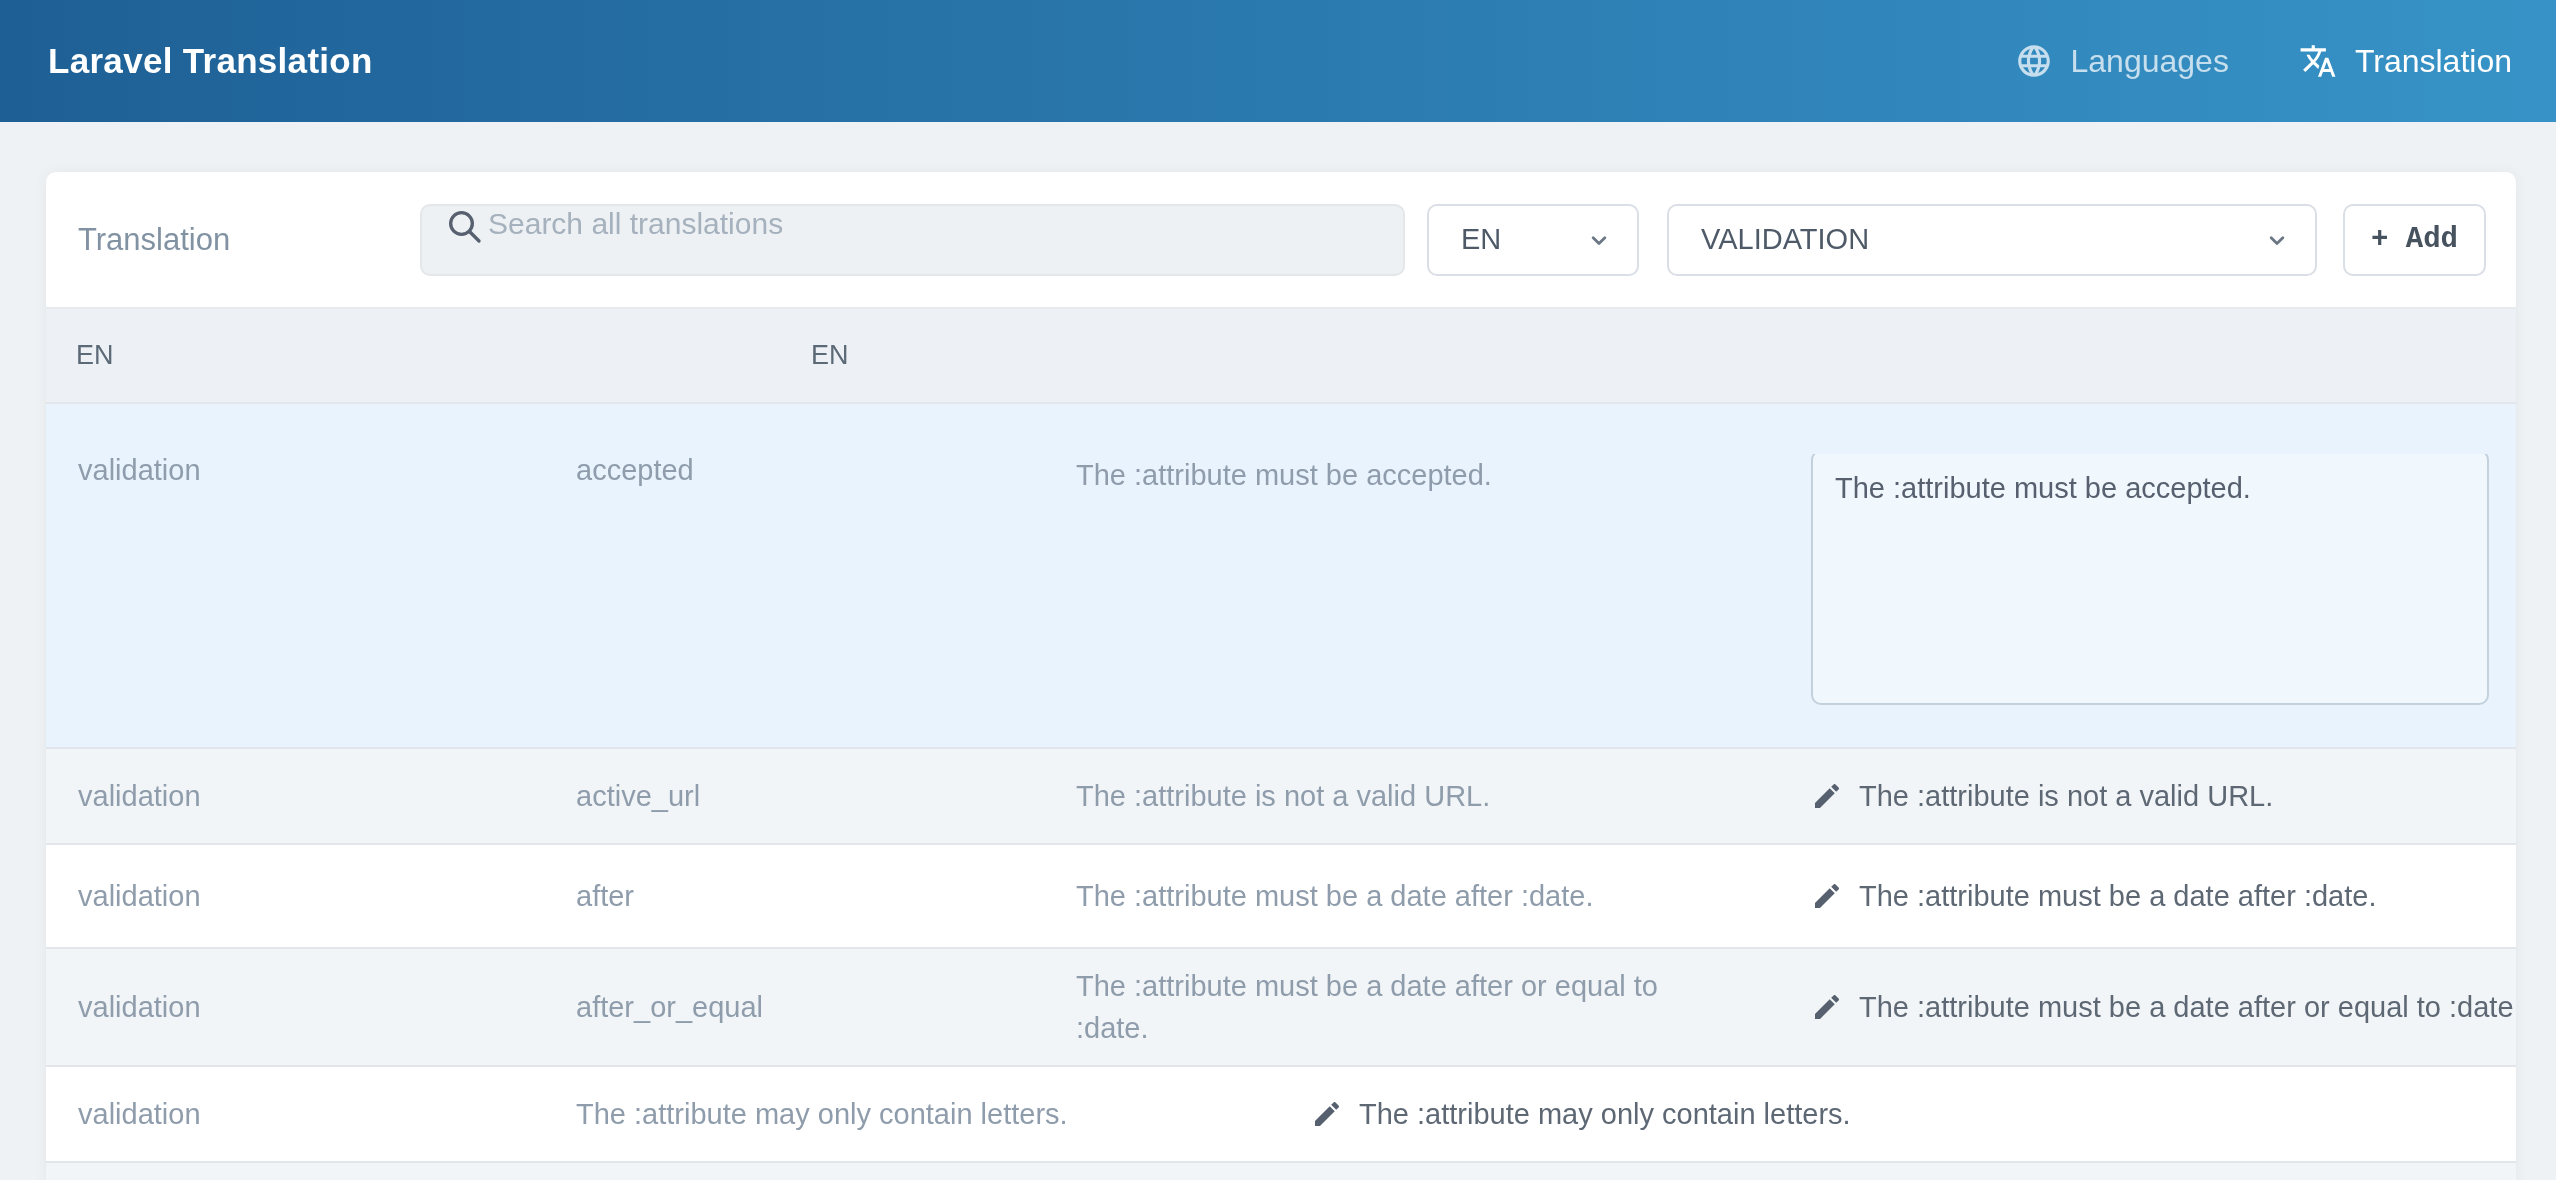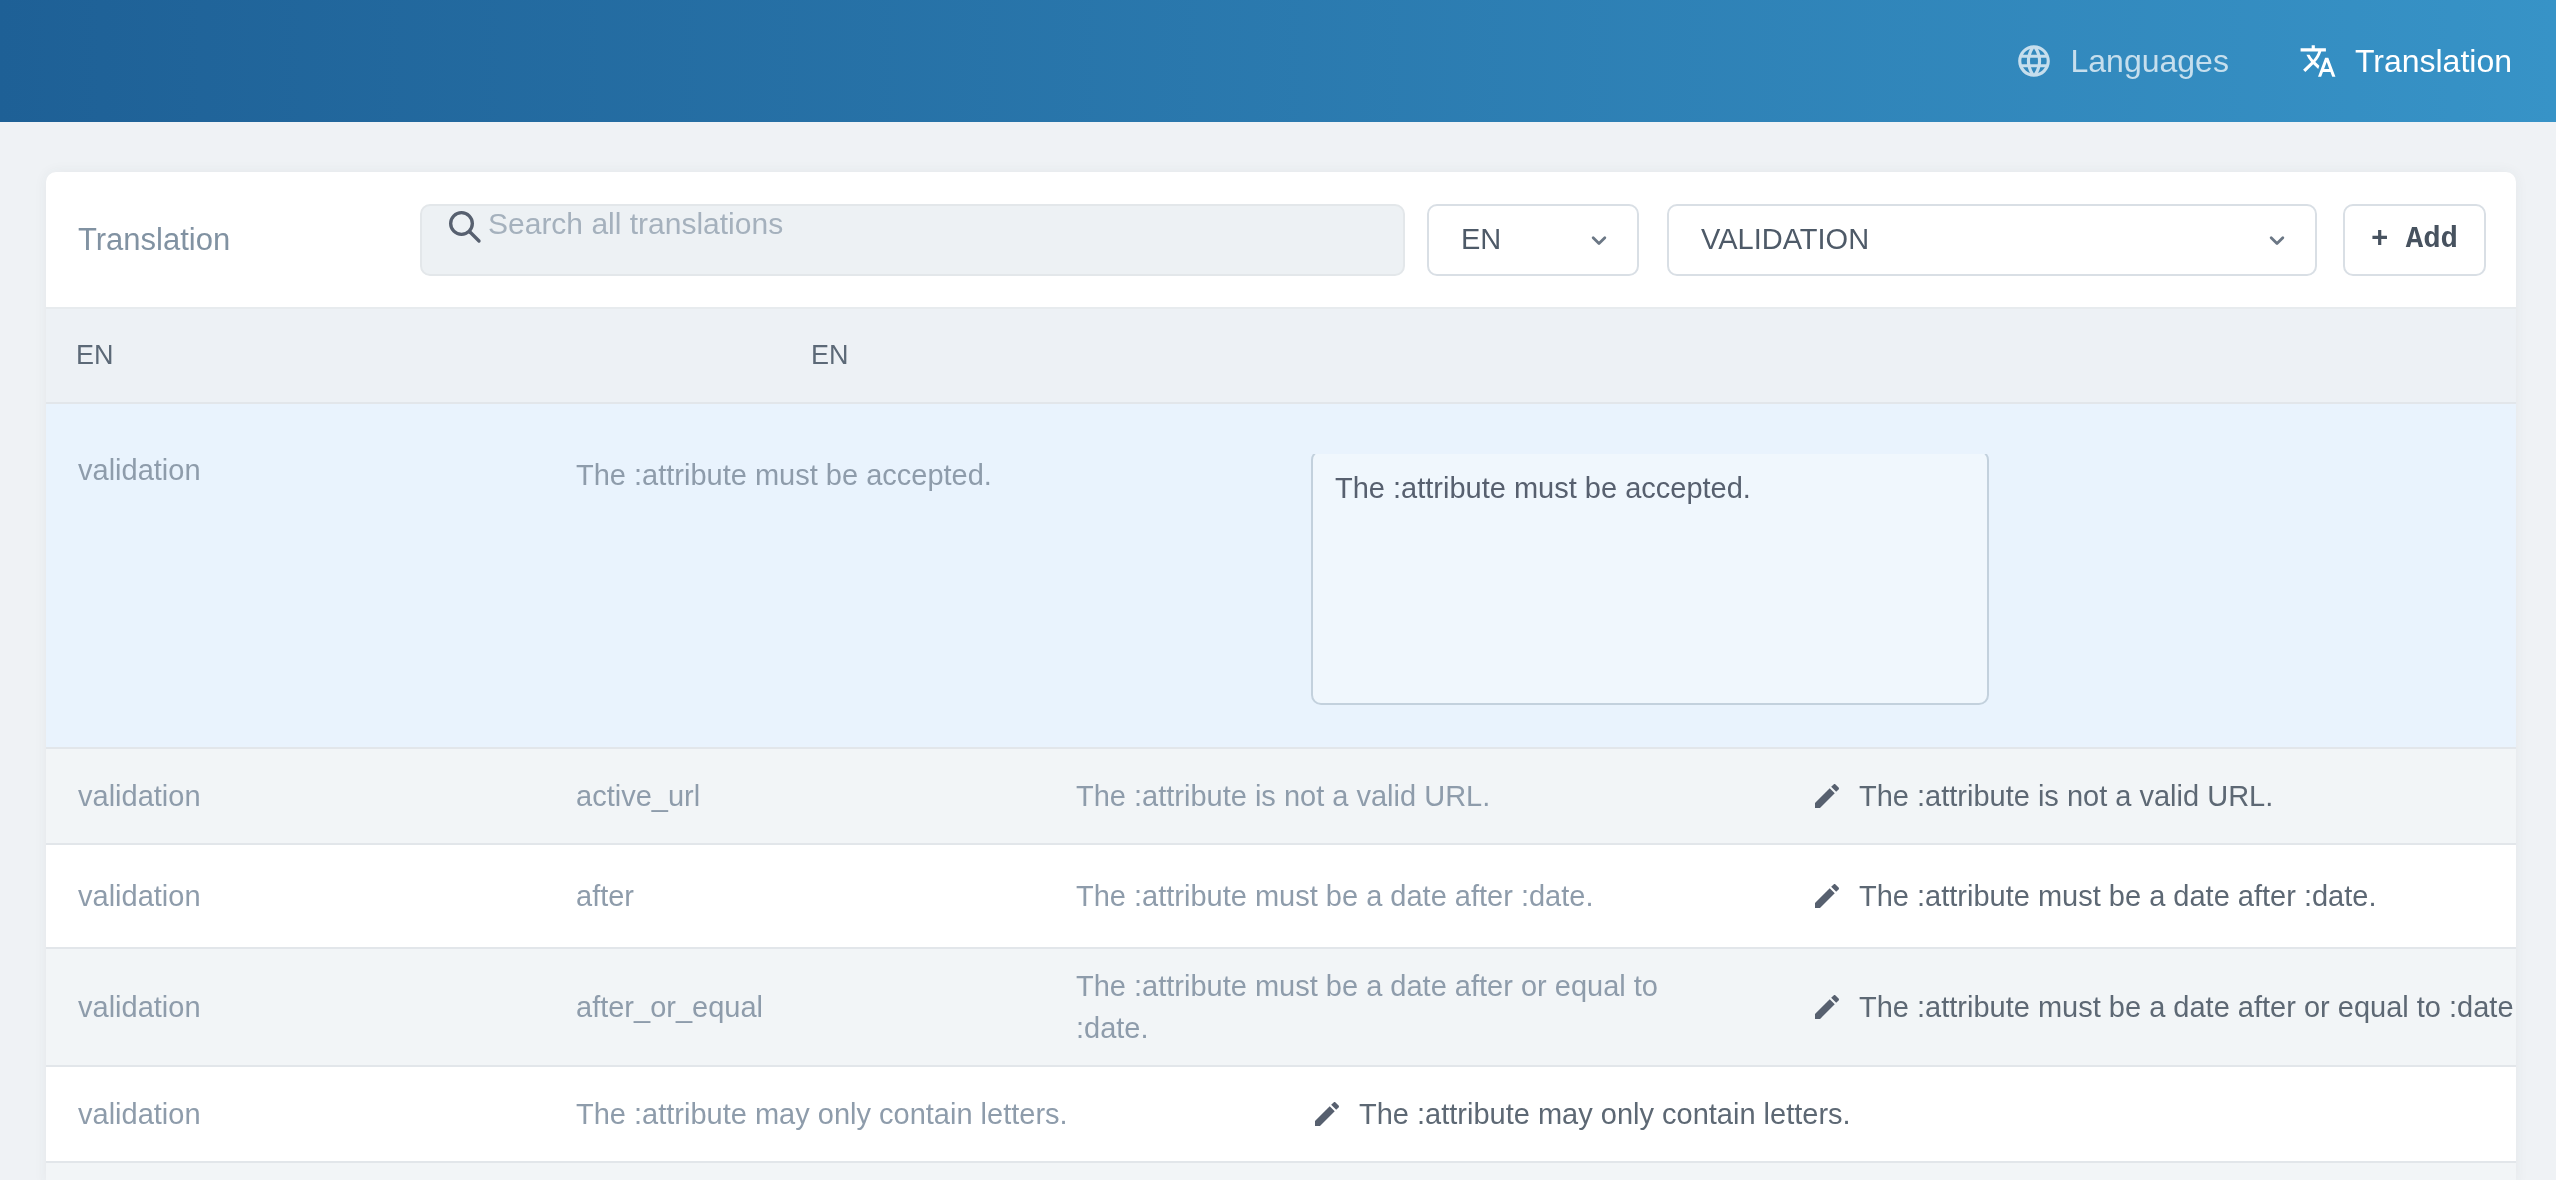--- a/index.html
+++ b/index.html
@@ -106,20 +106,21 @@
     width: 678px; height: 255px; margin-top: -4px;
     background: #f0f7fd; border: 2px solid #c3d1dd; border-radius: 10px;
     padding: 16px 22px; resize: none; outline: none;
     font-family: inherit; font-size: 29px; color: #57606f; line-height: 1.4;
   }
 </style>
 </head>
 <body>
 
 <div class="navbar">
+  <div class="navbar-title">Laravel Translation</div>
   <div class="nav-links">
     <a class="nav-link">
       <span class="nav-icon">
         <svg viewBox="0 0 24 24">
             <path d="M11.99 2C6.47 2 2 6.48 2 12s4.47 10 9.99 10C17.52 22 22 17.52 22 12S17.52 2 11.99 2zm6.93 6h-2.95c-.32-1.25-.78-2.45-1.38-3.56 1.84.63 3.37 1.91 4.33 3.56zM12 4.04c.83 1.2 1.48 2.53 1.91 3.96h-3.82c.43-1.43 1.08-2.76 1.91-3.96zM4.26 14C4.1 13.36 4 12.69 4 12s.1-1.36.26-2h3.38c-.08.66-.14 1.32-.14 2 0 .68.06 1.34.14 2H4.26zm.82 2h2.95c.32 1.25.78 2.45 1.38 3.56-1.84-.63-3.37-1.9-4.33-3.56zm2.95-8H5.08c.96-1.66 2.49-2.93 4.33-3.56C8.81 5.55 8.35 6.75 8.03 8zM12 19.96c-.83-1.2-1.48-2.53-1.91-3.96h3.82c-.43 1.43-1.08 2.76-1.91 3.96zM14.34 14H9.66c-.09-.66-.16-1.32-.16-2 0-.68.07-1.35.16-2h4.68c.09.65.16 1.32.16 2 0 .68-.07 1.34-.16 2zm.25 5.56c.6-1.11 1.06-2.31 1.38-3.56h2.95c-.96 1.65-2.49 2.93-4.33 3.56zM16.36 14c.08-.66.14-1.32.14-2 0-.68-.06-1.34-.14-2h3.38c.16.64.26 1.31.26 2s-.1 1.36-.26 2h-3.38z"></path>
           </svg>
       </span>
       <span>Languages</span>
     </a>
     <a class="nav-link active">
@@ -169,20 +170,21 @@
     <button class="add-btn">+ Add</button>
   </div>
 
   <div class="thead">
     <div class="col col3">EN</div>
     <div class="col col4">EN</div>
   </div>
 
   <div class="row row--selected">
     <div class="col col1">validation</div>
+    <div class="col col2">accepted</div>
     <div class="col col3">The :attribute must be accepted.</div>
     <div class="col col4">
       <textarea class="edit-textarea" style="">The :attribute must be accepted.</textarea>
     </div>
   </div>
 
   <div class="row row--center row--stripe h96">
     <div class="col col1">validation</div>
     <div class="col col2">active_url</div>
     <div class="col col3">The :attribute is not a valid URL.</div>

